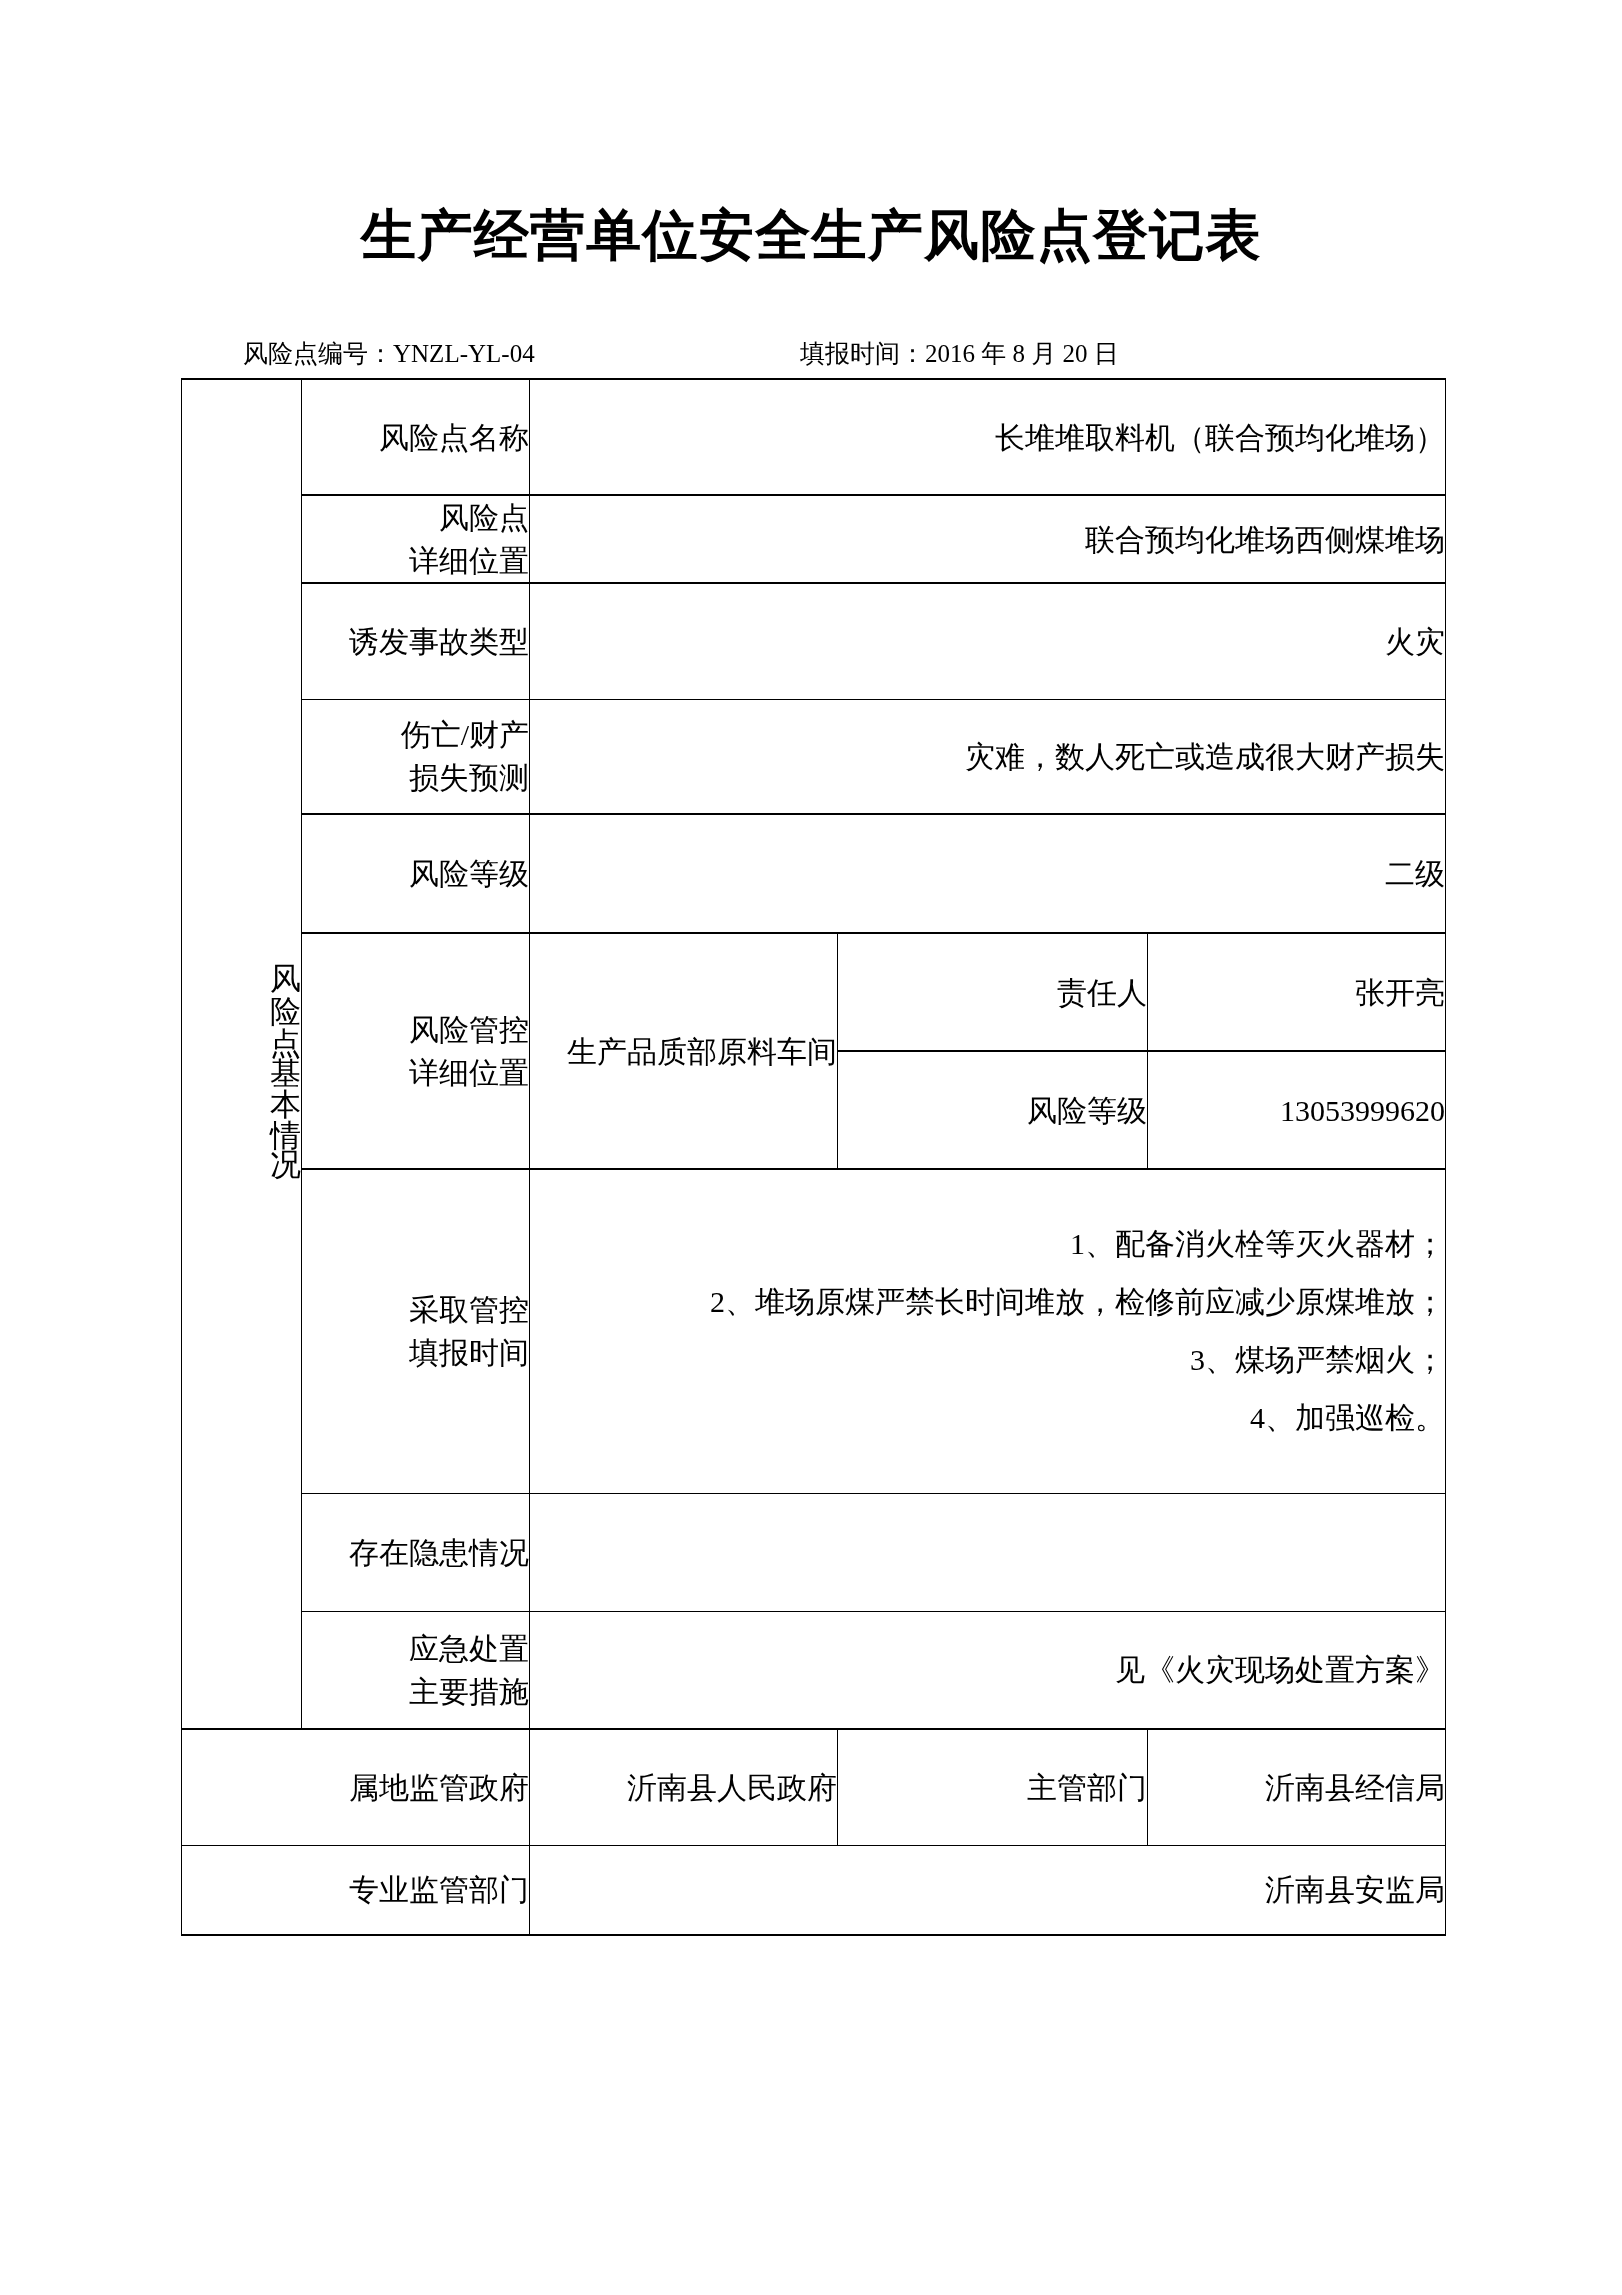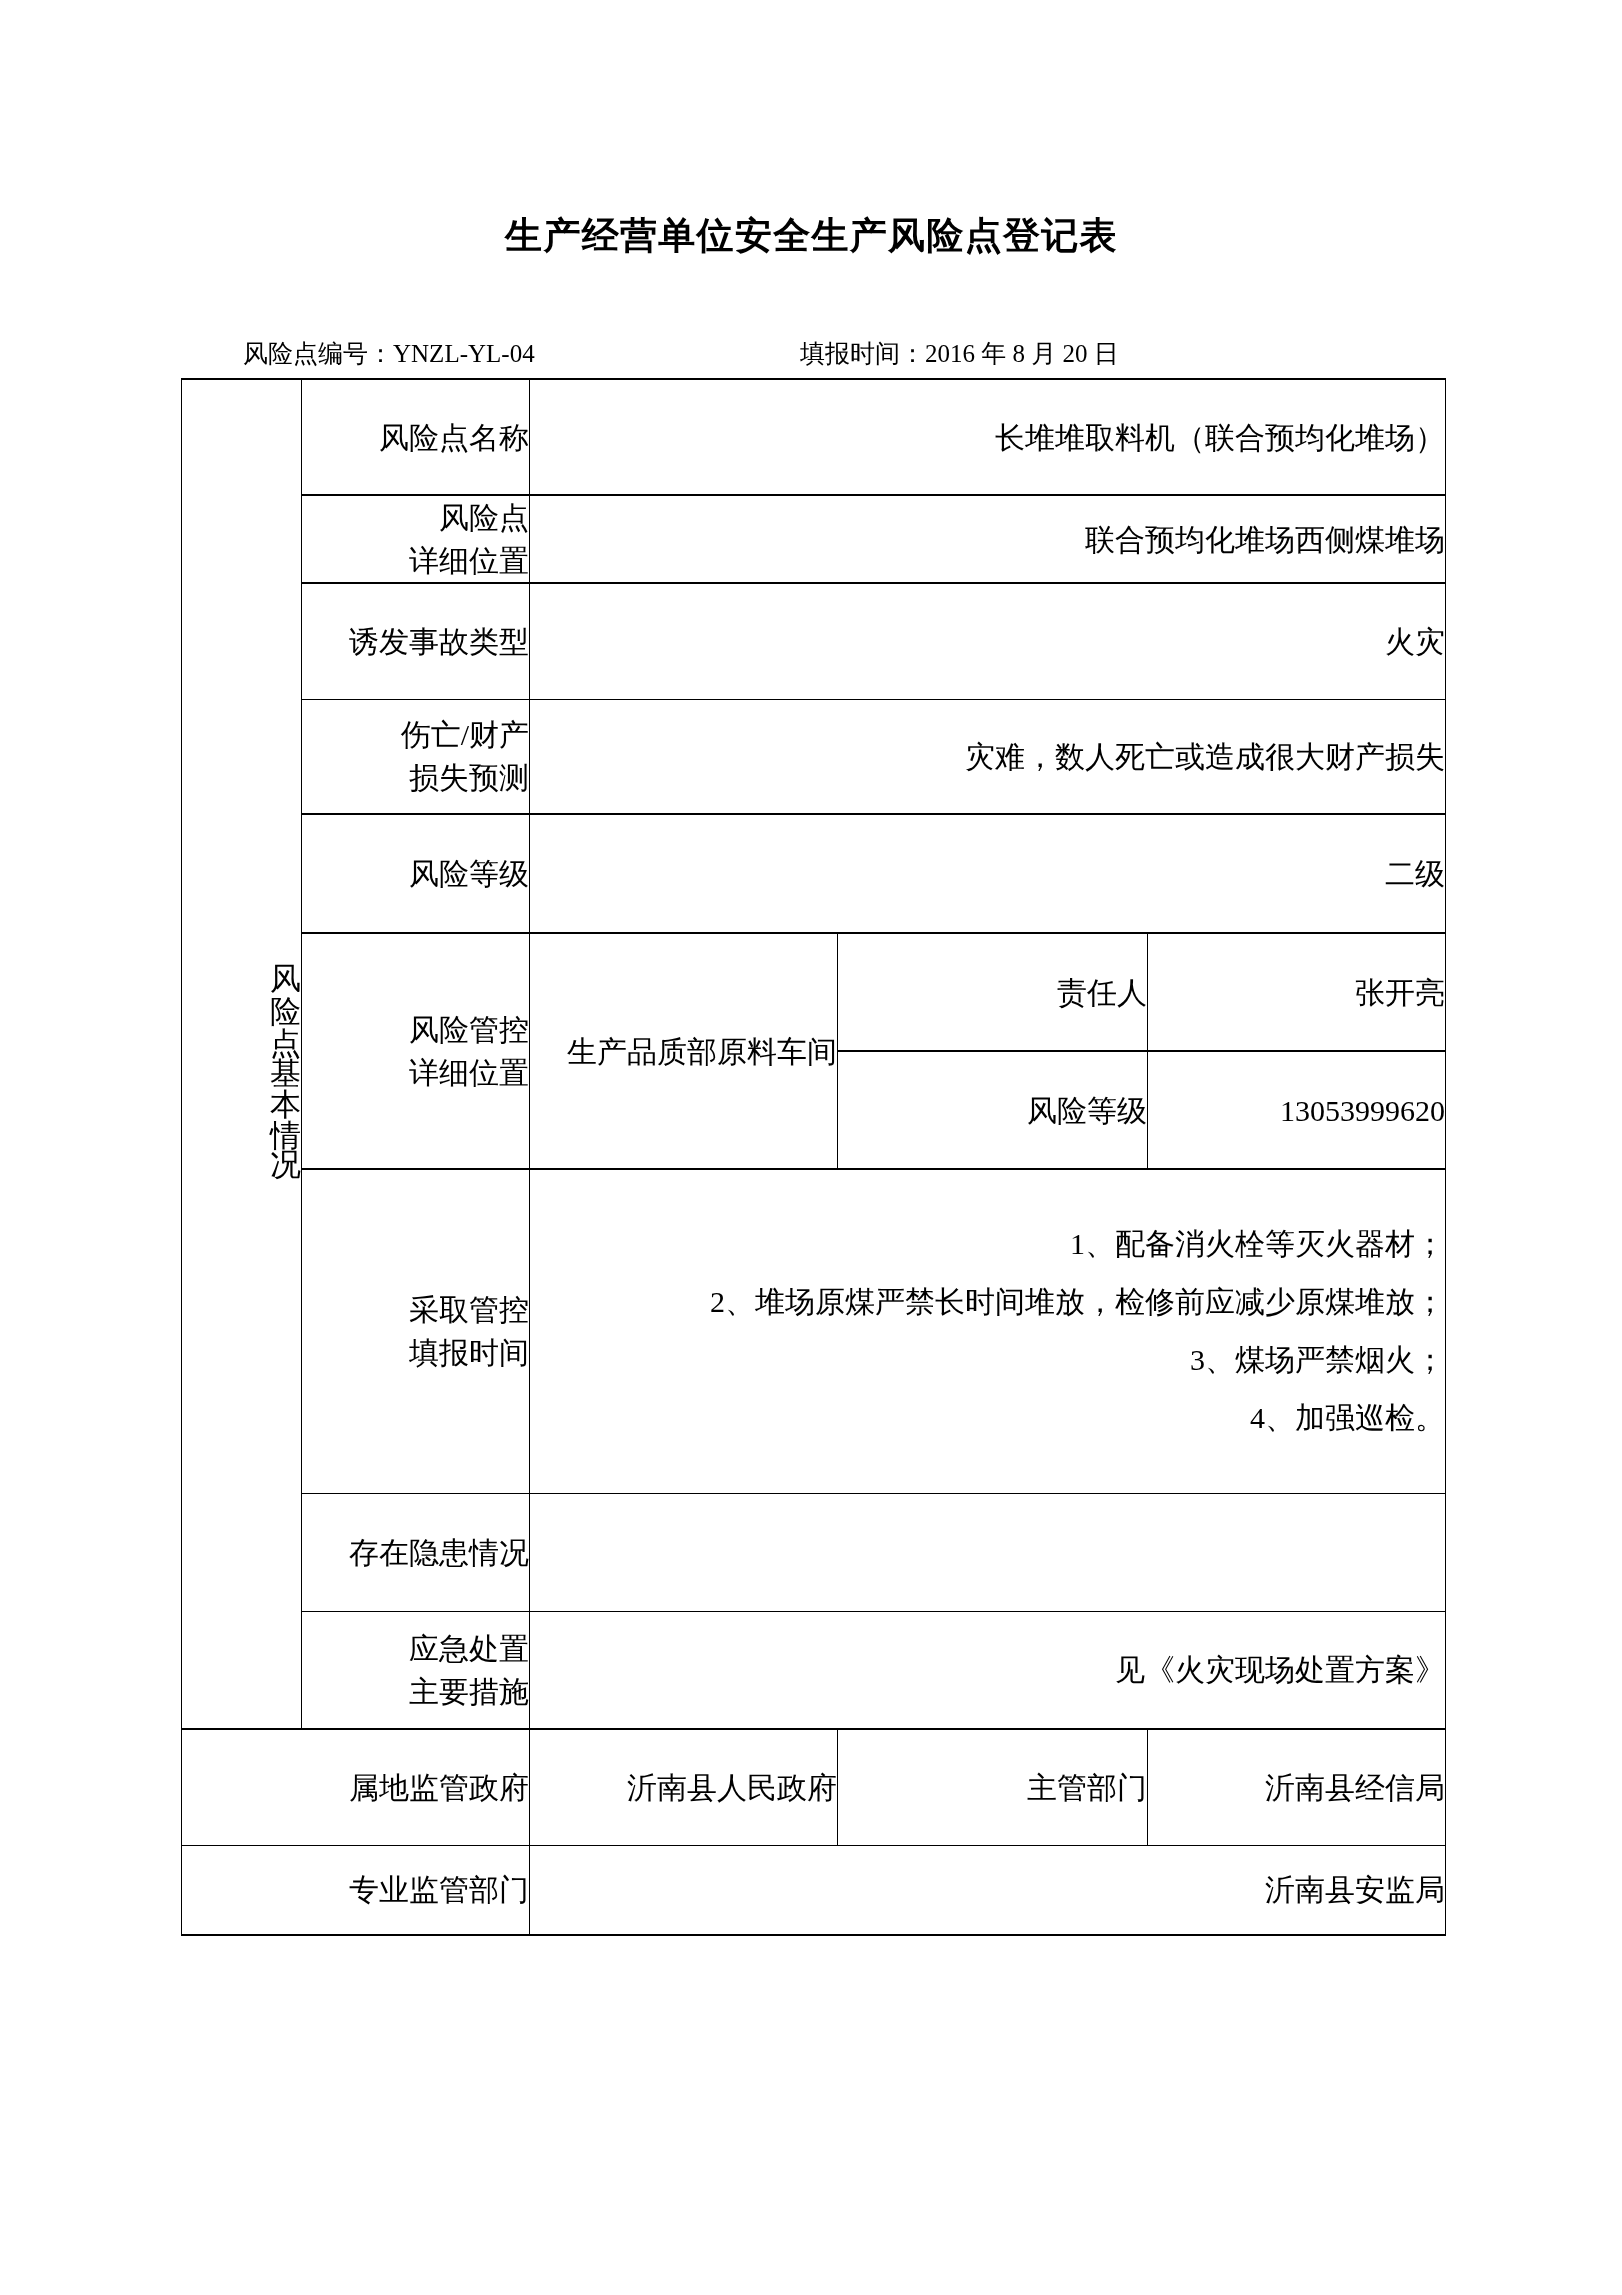--- a/index.html
+++ b/index.html
@@ -7,21 +7,21 @@
     position:relative;
     width:1623px;height:2295px;
     background:#ffffff;
     font-family:"Liberation Serif","DejaVu Serif",serif;
     color:#000;
     overflow:hidden;
   }
   .doc-title{
     position:absolute;top:195px;left:0;width:1623px;
     text-align:center;
-    font-size:37px;font-weight:bold;line-height:81px;
+    font-size:55px;font-weight:bold;line-height:81px;
     letter-spacing:1.3px;
     white-space:nowrap;
   }
   .meta-line{position:absolute;top:334px;left:0;width:1623px;height:39px;font-size:25px;line-height:39px;}
   .meta-risk-no{position:absolute;left:243px;top:0;white-space:nowrap;}
   .meta-fill-time{position:absolute;left:800px;top:0;white-space:nowrap;text-align:center;}
 
   table.reg{
     position:absolute;left:181px;top:378px;
     width:1263px;

